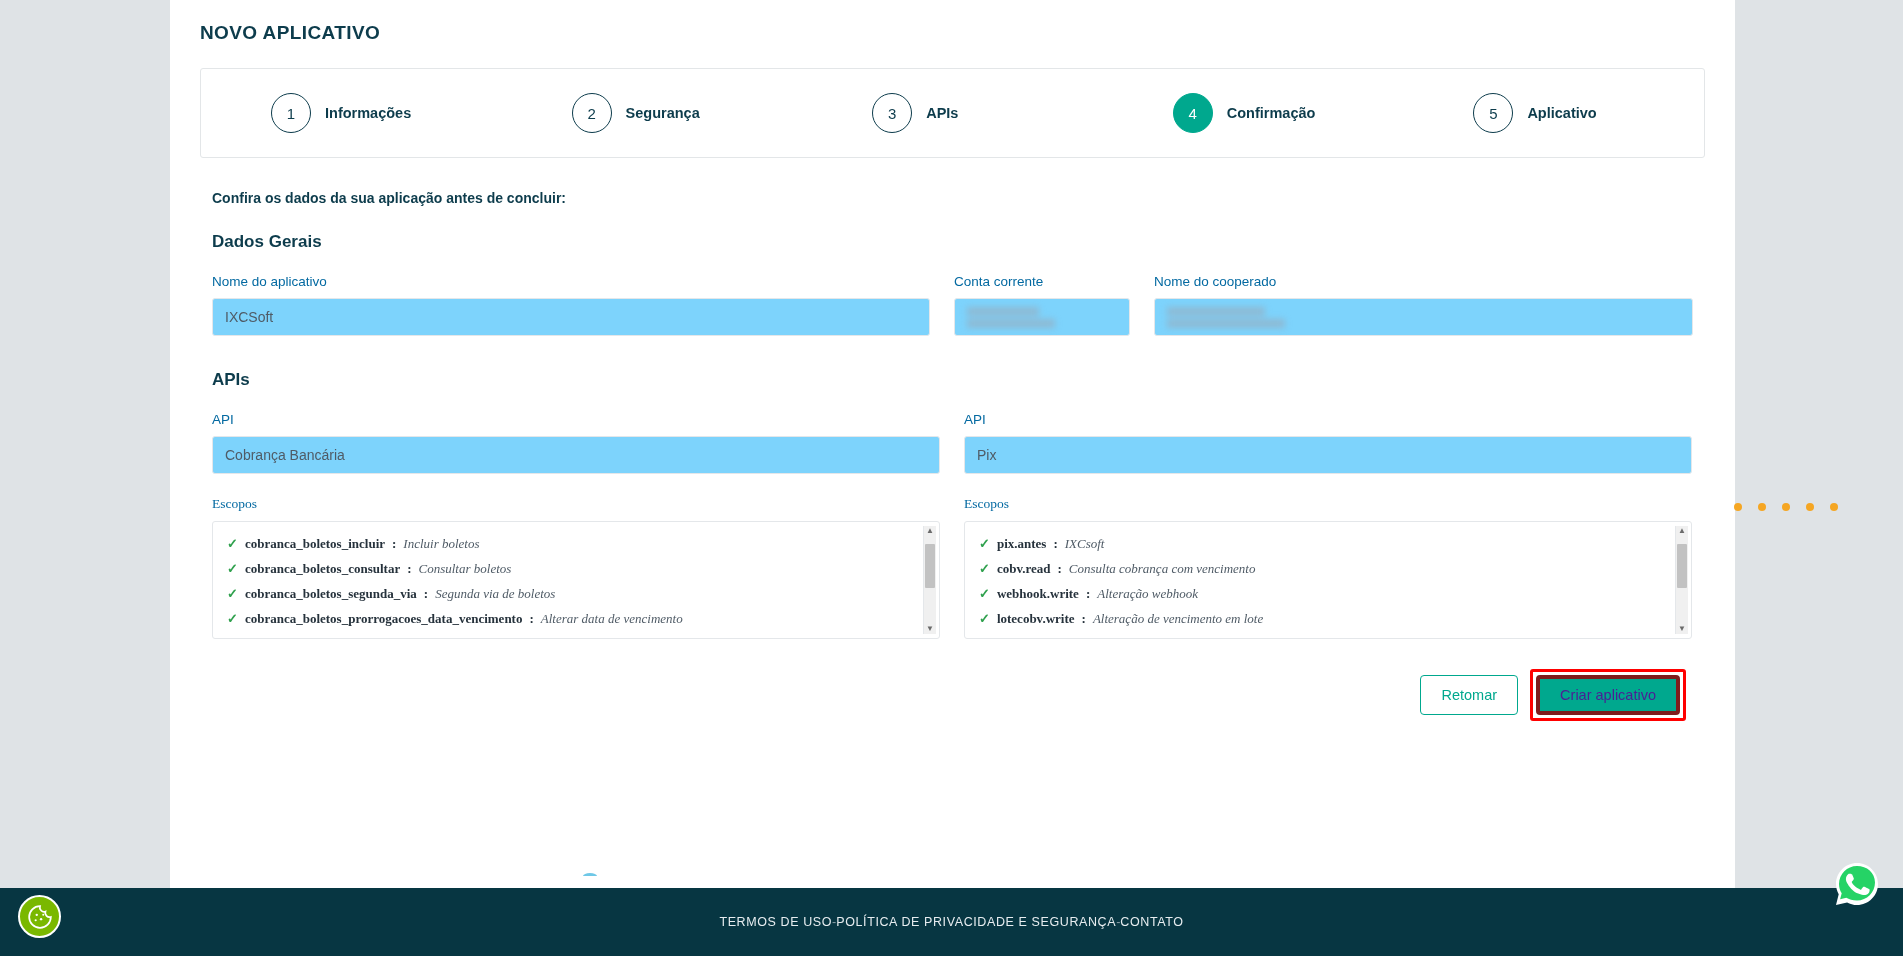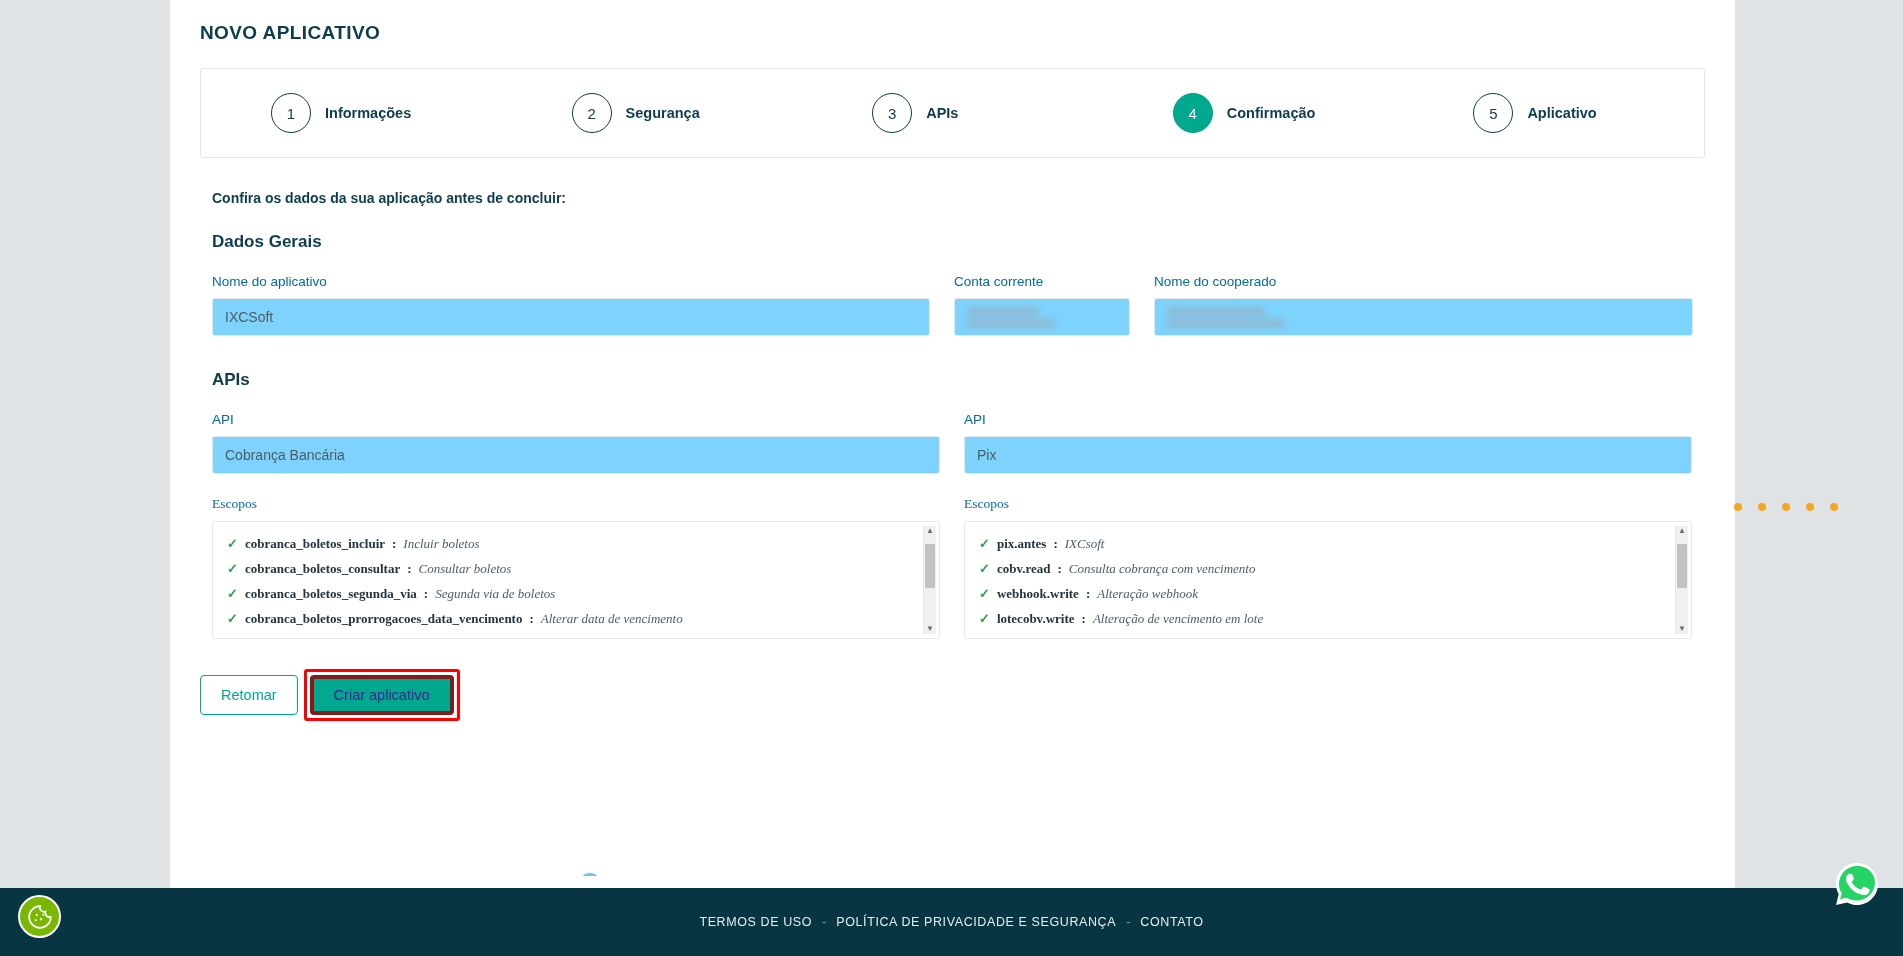--- a/index.html
+++ b/index.html
@@ -174,22 +174,23 @@
   .sbar-arrow { font-size: 8px; color: #6b6b6b; line-height: 10px; }
   .sbar-track { flex: 1; width: 100%; position: relative; }
   .sbar-thumb {
     position: absolute; left: 1px; right: 1px; top: 8px;
     height: 44px; background: #c2c2c2; border-radius: 1px;
   }
 
   
   .actions {
     display: flex;
-    align-items: center;
-    gap: 6px;
+    justify-content: flex-end;
+    align-items: center;
+    gap: 12px;
     margin: 30px 12px 0 0;
     padding-right: 7px;
   }
   .btn {
     height: 40px;
     border-radius: 4px;
     font-size: 14.5px;
     display: flex;
     align-items: center;
     justify-content: center;
@@ -227,21 +228,20 @@
 
   
   .footer {
     position: absolute;
     left: 0; right: 0; bottom: 0;
     height: 68px;
     background: #073642;
     display: flex;
     align-items: center;
     justify-content: center;
-    gap: 10px;
   }
   .footer a {
     color: #e7edf0;
     font-size: 12.5px;
     letter-spacing: .6px;
     text-decoration: none;
     cursor: pointer;
   }
   .footer .sep { color: #8aa0a8; font-size: 12.5px; }
 

